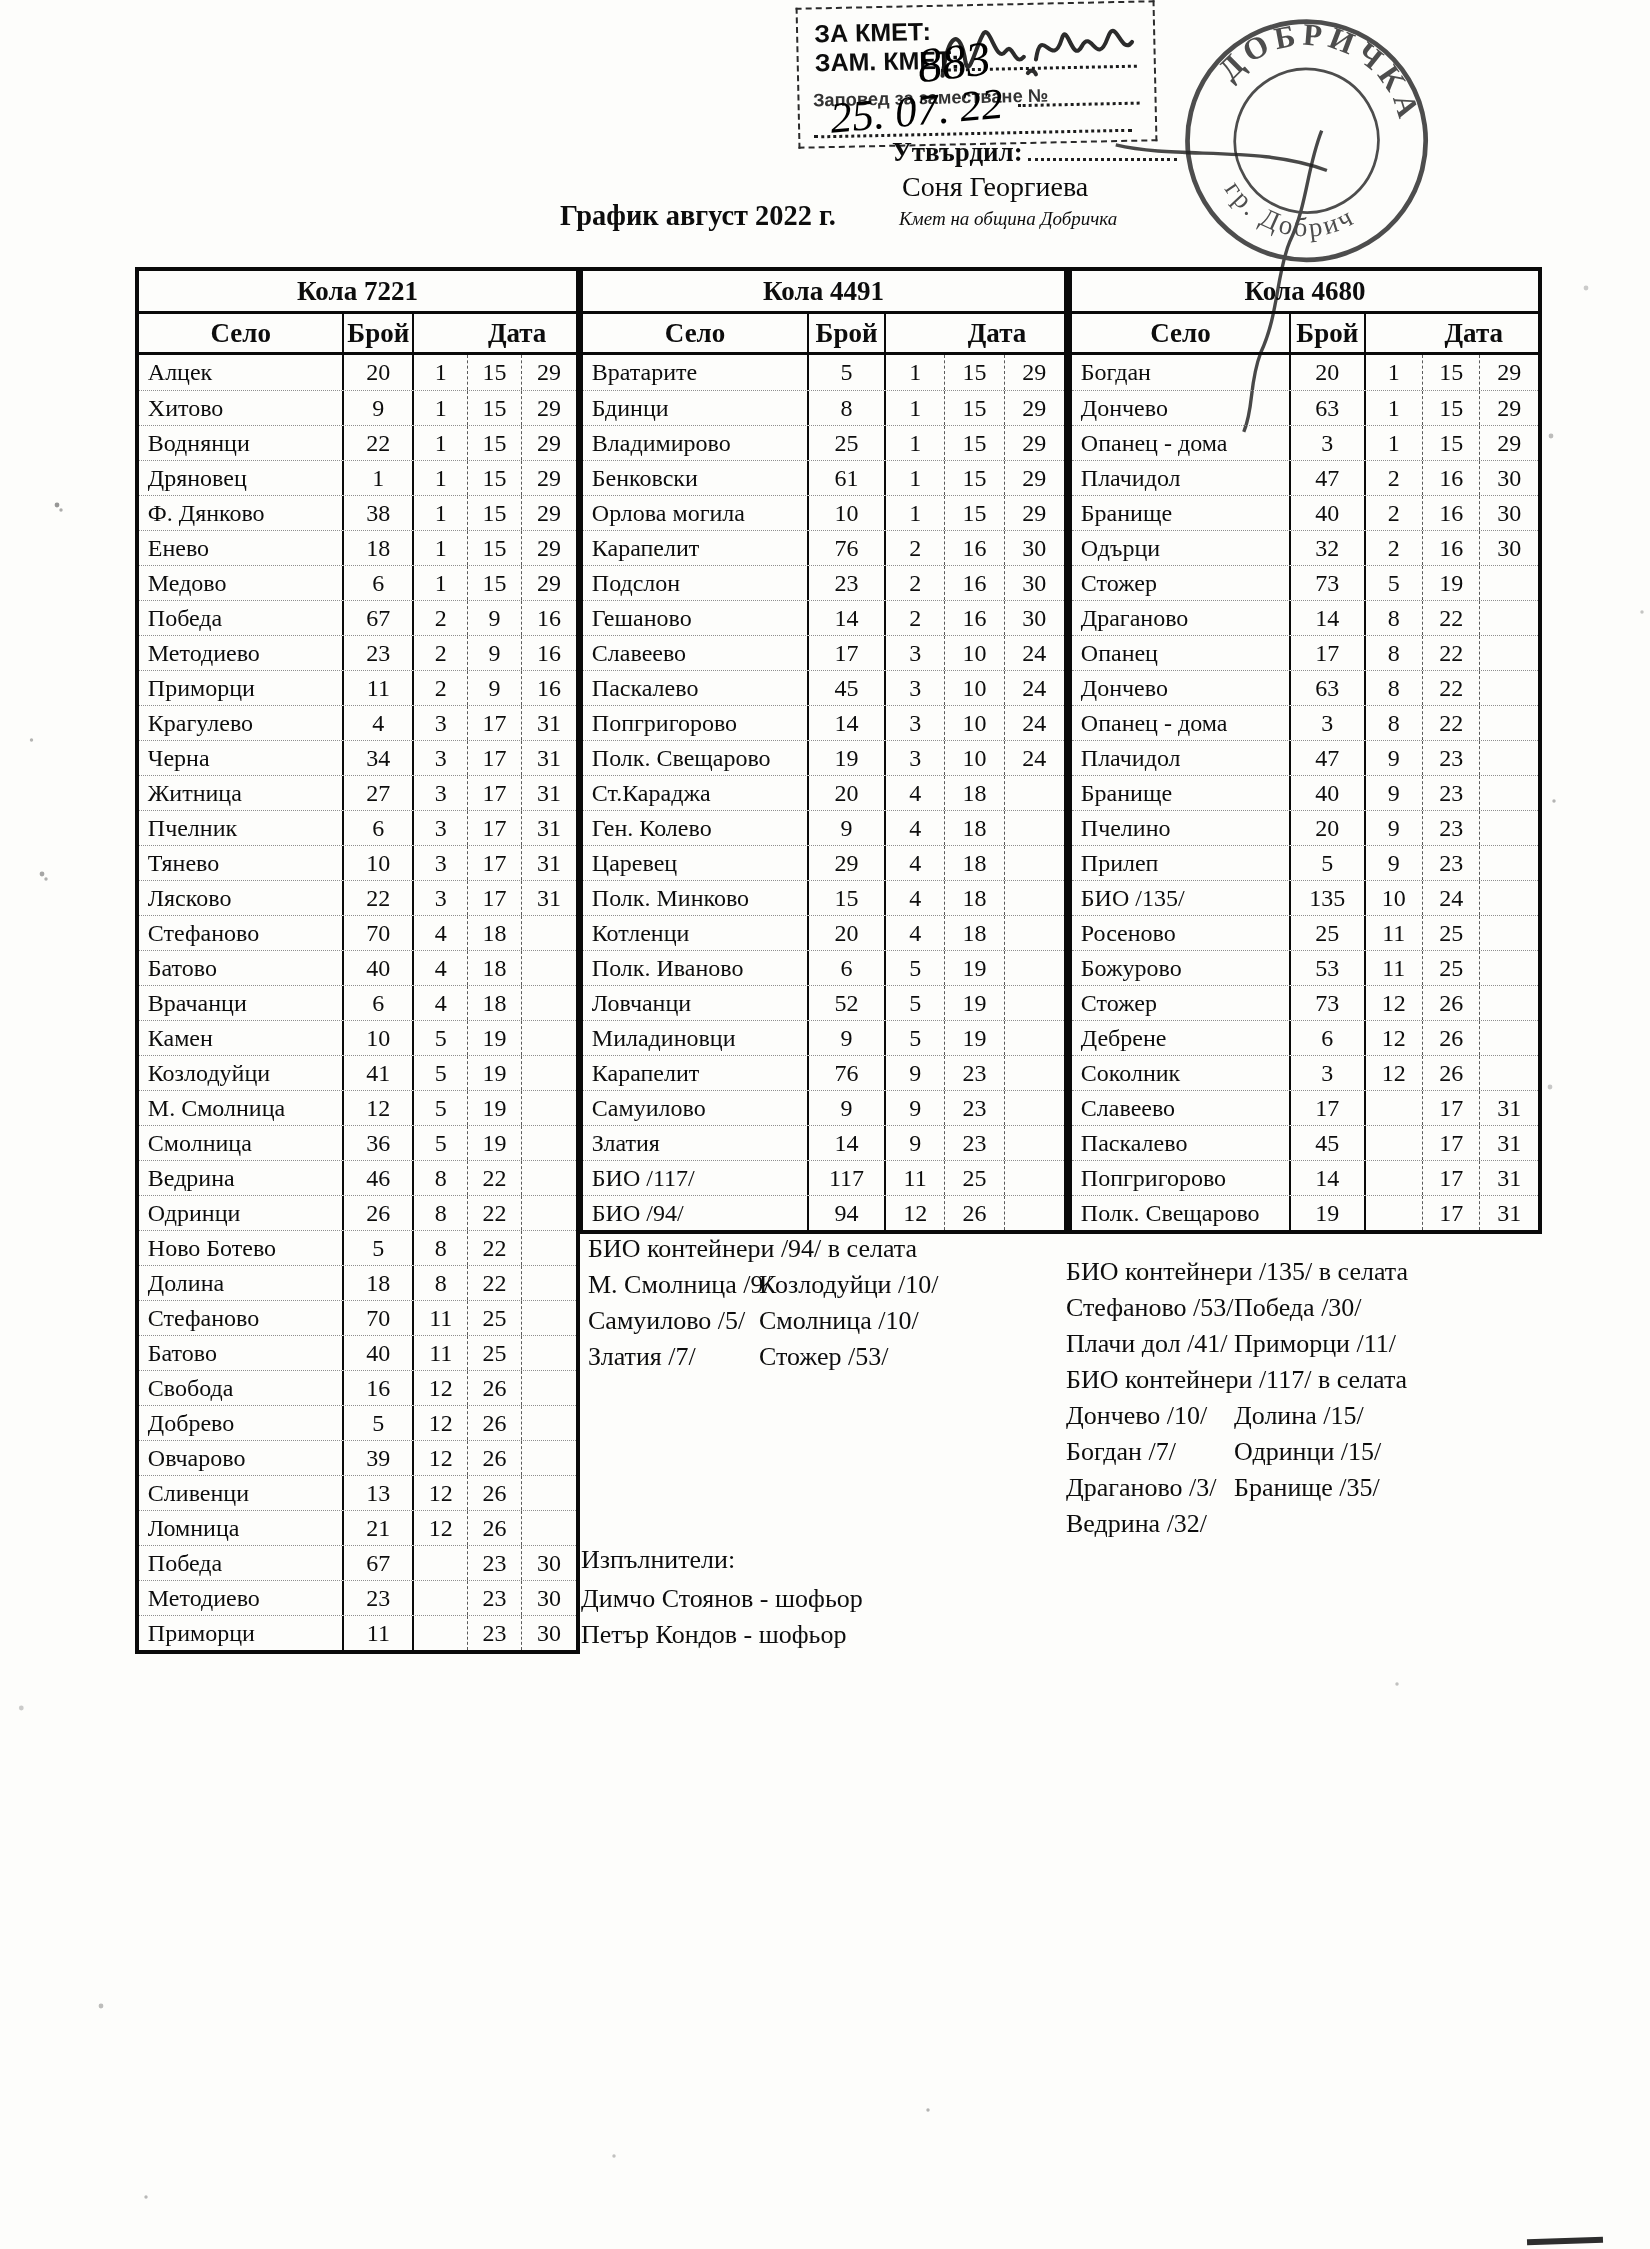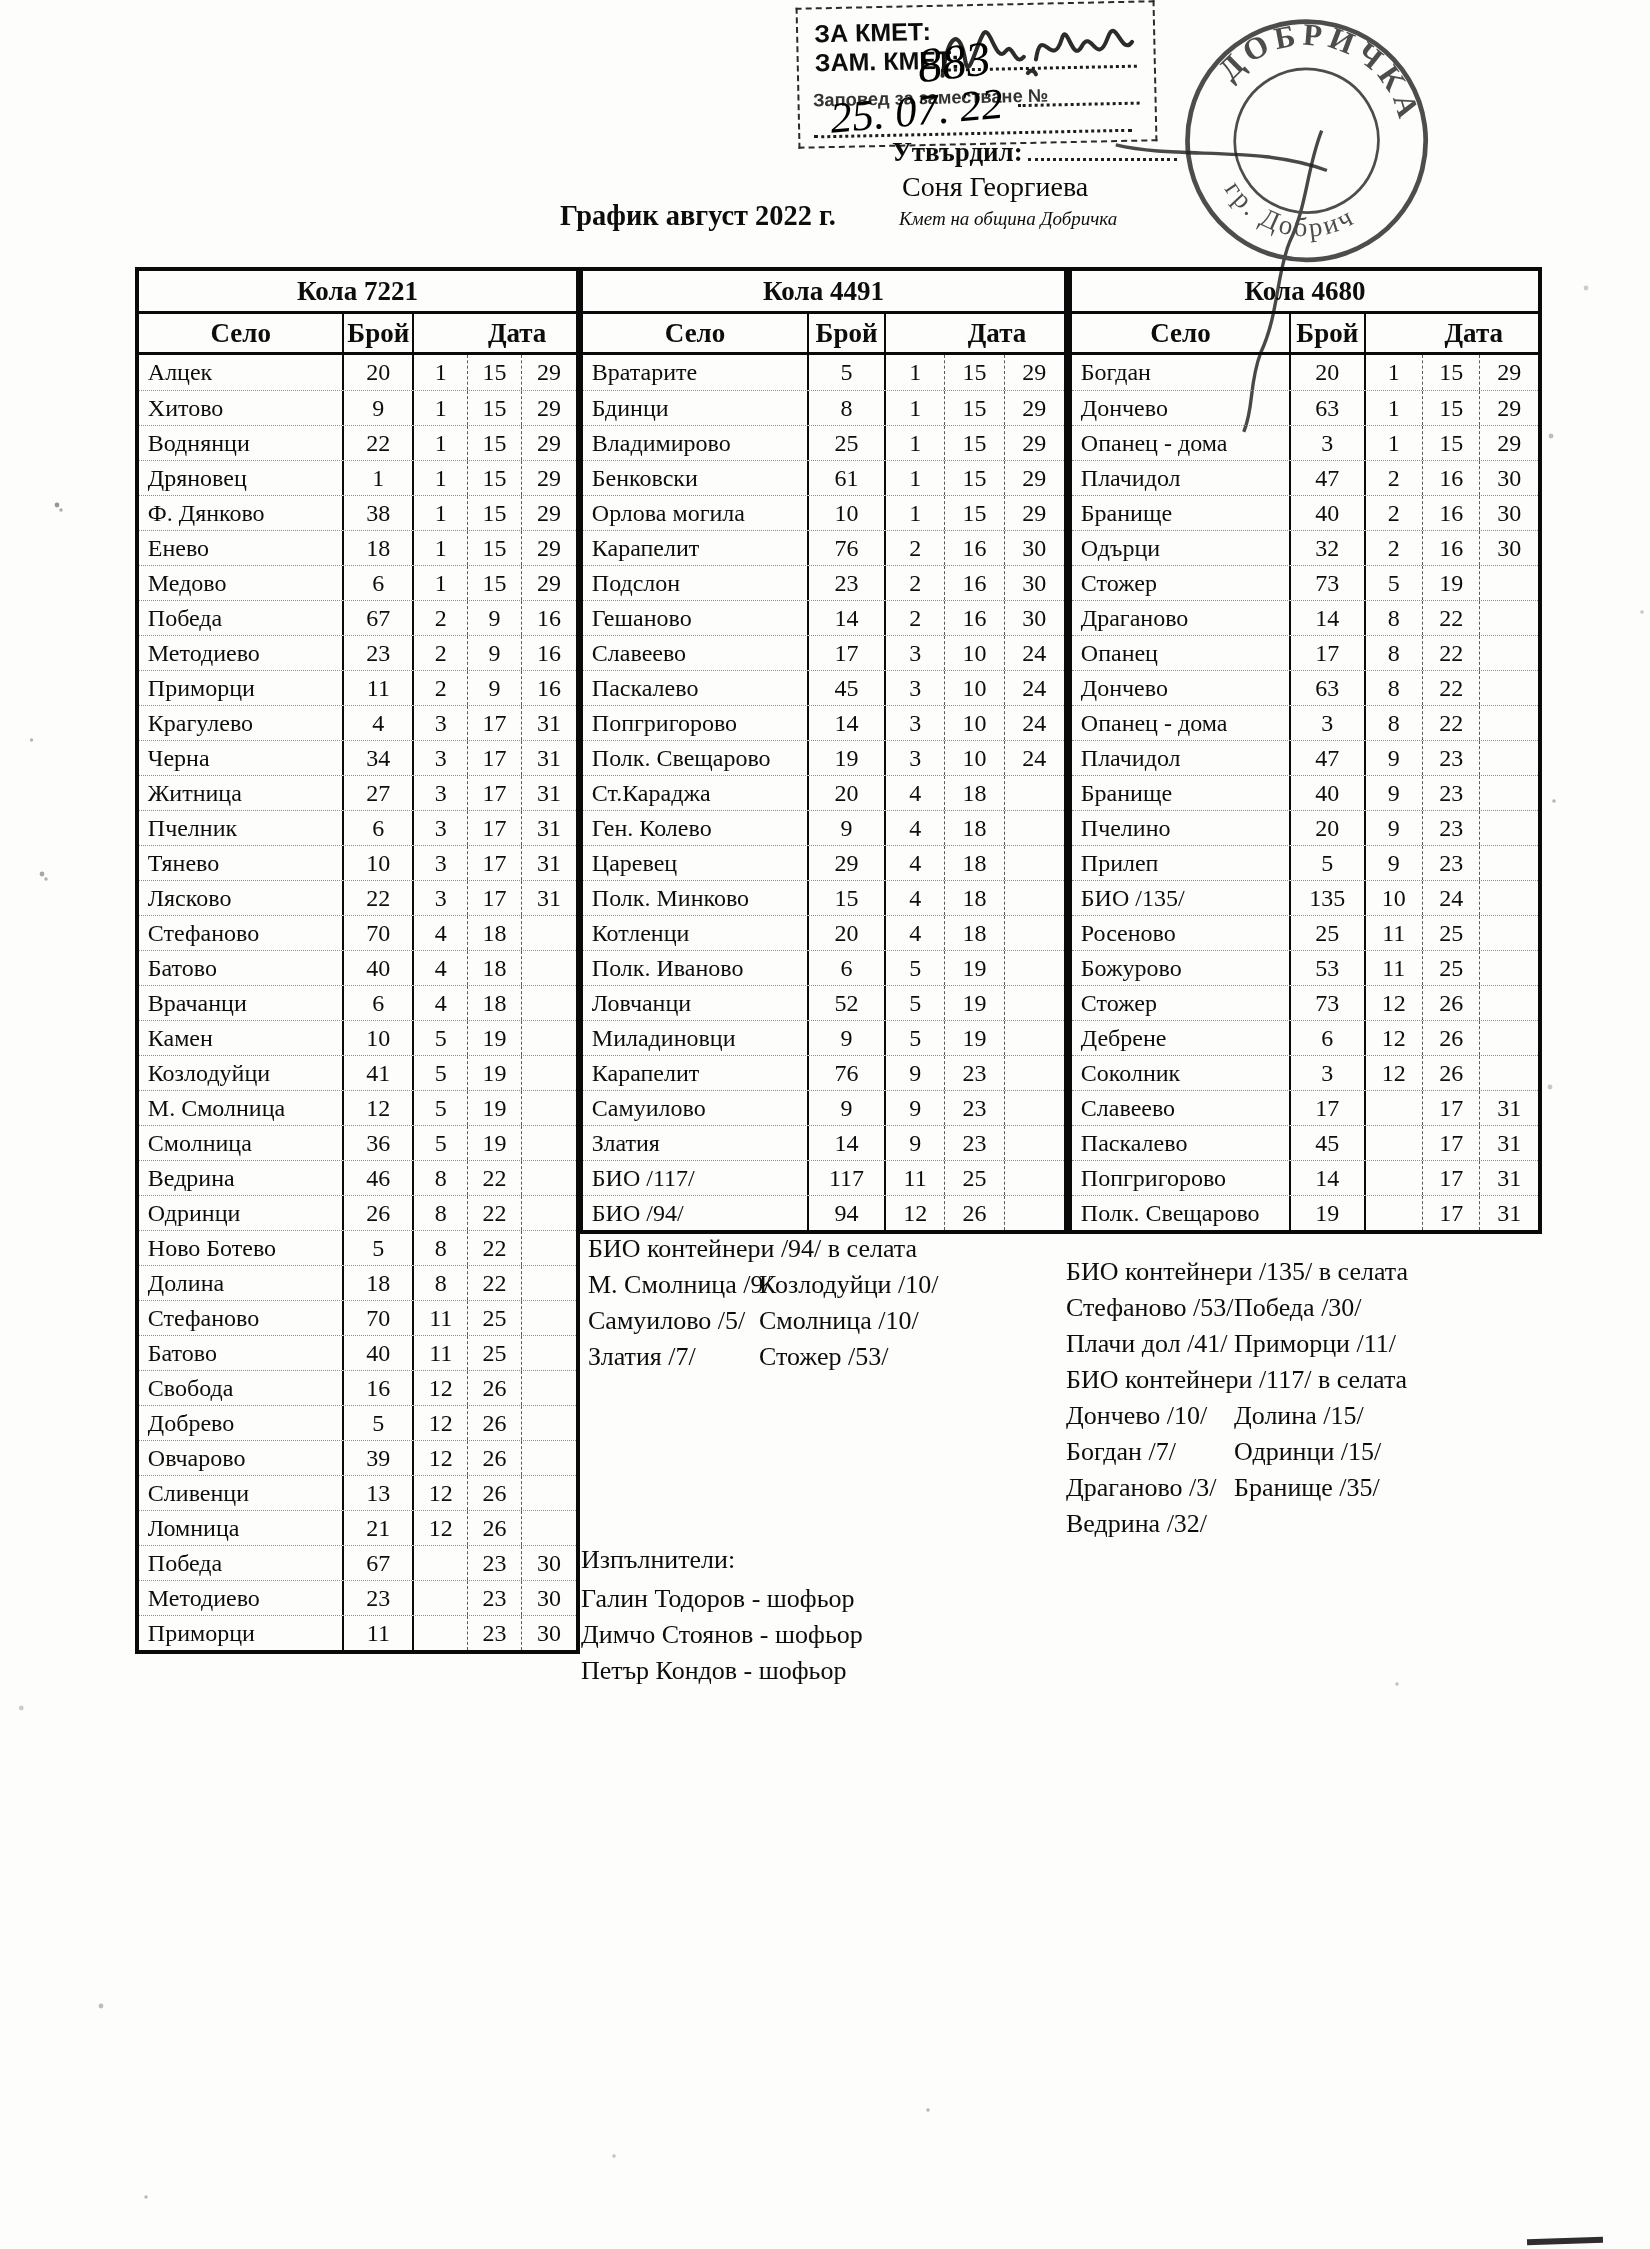--- a/index.html
+++ b/index.html
@@ -815,23 +815,20 @@
         <span class="col2">Бранище /35/</span>
       </div>
       <div class="nline">
         <span>Ведрина /32/</span>
       </div>
     </div>
 
   <div class="abs exec-label">Изпълнители:</div>
   <div class="notes" id="executors" style="top:1581px;">
       <div class="nline">
-        <span>Галин Тодоров - шофьор</span>
-      </div>
-      <div class="nline">
         <span>Димчо Стоянов - шофьор</span>
       </div>
       <div class="nline">
         <span>Петър Кондов - шофьор</span>
       </div>
     </div>
 
   <div class="abs noise"></div>
   <div class="abs bottom-dash"></div>
 </div>

